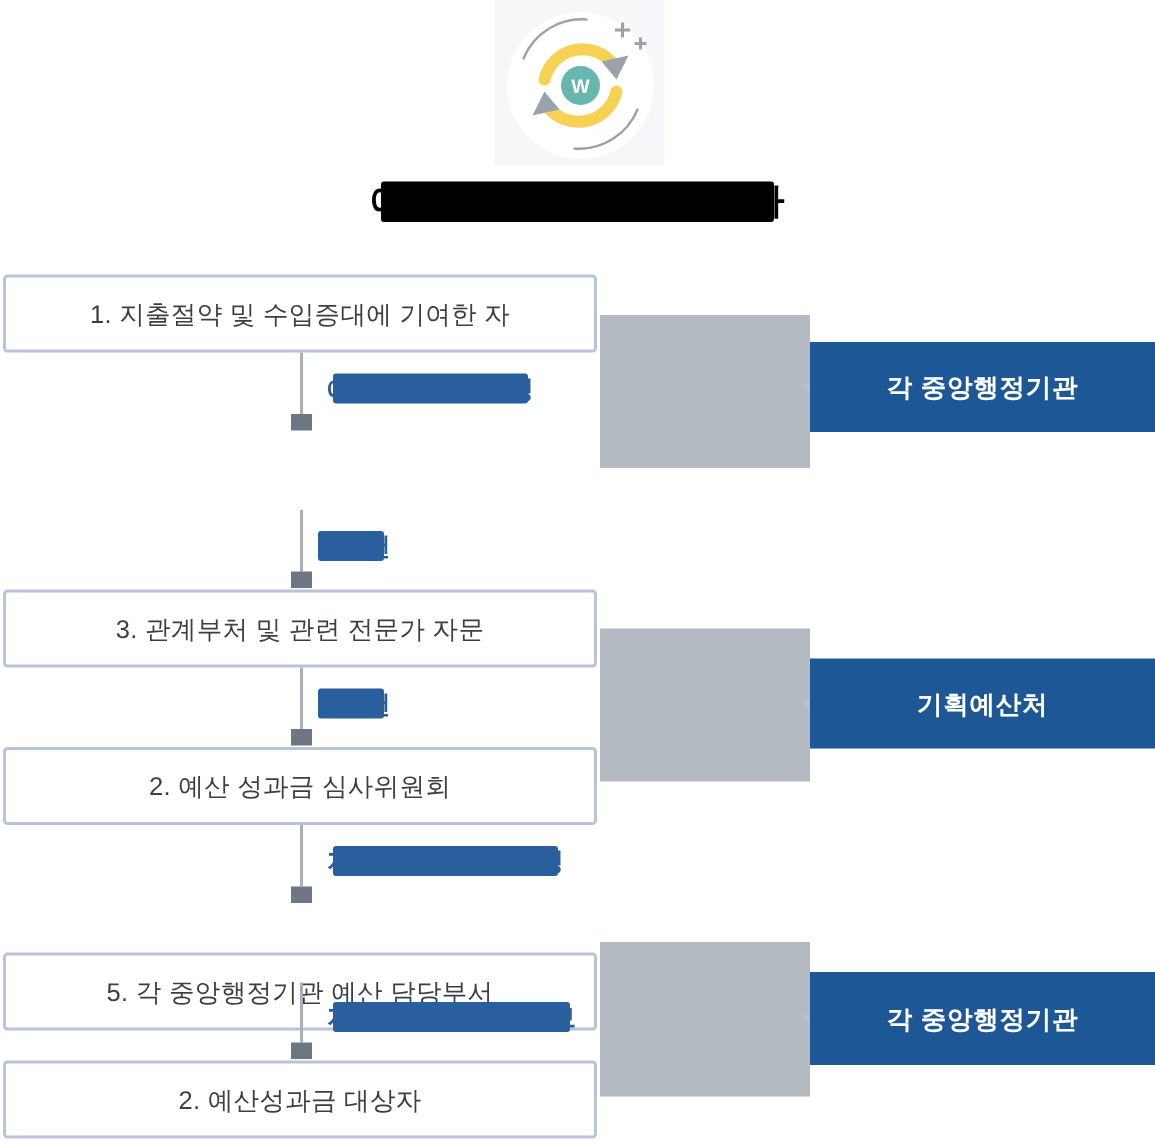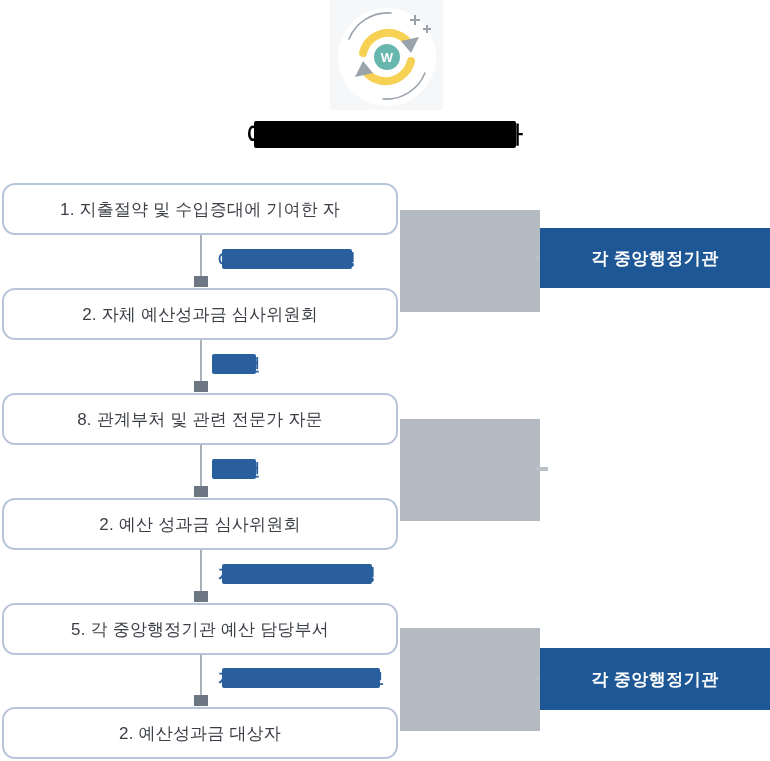--- a/index.html
+++ b/index.html
@@ -13,21 +13,21 @@
   
   .title-row{position:absolute;top:118px;left:0;width:770px;display:flex;align-items:center;
              justify-content:center;font-size:24px;font-weight:bold;color:#000;}
   .title-bar{display:inline-block;width:262px;height:27px;background:#000;border-radius:2px;}
   .t-frag{position:relative;z-index:0;}
   .t-frag.start{margin-right:-17px;}
   .t-frag.end{margin-left:-17px;}
 
   
   .fbox{position:absolute;left:2px;width:396px;height:52px;box-sizing:border-box;
-        background:#fff;border:2px solid #b7c4d9;border-radius:13px;
+        background:#fff;border:2px solid #b7c4d9;border-radius:3px;
         display:flex;align-items:center;justify-content:center;
         font-size:17px;color:#3b3f45;letter-spacing:0.2px;}
 
   
   .vline{position:absolute;left:200px;width:2px;background:#aab0b8;}
   .arrow-sq{position:absolute;left:194px;width:14px;height:11px;background:#6d7784;}
 
   
   .gap-label{position:absolute;height:22px;display:flex;align-items:center;
              font-size:17px;font-weight:bold;color:#2a5f9e;}
@@ -70,30 +70,27 @@
 
   <div class="title-row">
     <span class="t-frag start">예</span>
     <span class="title-bar"></span>
     <span class="t-frag end">차</span>
   </div>
 
   <div class="fbox" style="top:183px">
     <span>1. 지출절약 및 수입증대에 기여한 자</span>
   </div>
-  <div class="fbox" style="top:288px">
-    <span>2. 자체 예산성과금 심사위원회</span>
-  </div>
   <div class="fbox" style="top:393px">
-    <span>8. 관계부처 및 관련 전문가 자문</span>
+    <span>3. 관계부처 및 관련 전문가 자문</span>
   </div>
   <div class="fbox" style="top:498px">
     <span>2. 예산 성과금 심사위원회</span>
   </div>
-  <div class="fbox" style="top:603px">
+  <div class="fbox" style="top:635px">
     <span>5. 각 중앙행정기관 예산 담당부서</span>
   </div>
   <div class="fbox" style="top:707px">
     <span>2. 예산성과금 대상자</span>
   </div>
 
   <div class="vline" style="top:235px;height:41px"></div>
   <div class="arrow-sq" style="top:276px"></div>
   <div class="vline" style="top:340px;height:41px"></div>
   <div class="arrow-sq" style="top:381px"></div>
@@ -132,18 +129,21 @@
 
   <div class="bracket-block" style="top:210px;height:102px"></div>
   <div class="bracket-block" style="top:419px;height:102px"></div>
   <div class="bracket-block" style="top:628px;height:103px"></div>
 
   <div class="agency-dash" style="left:536px;top:256px"></div>
   <div class="agency-box" style="top:228px">
     <span>각 중앙행정기관</span>
   </div>
   <div class="agency-dash" style="left:536px;top:467px"></div>
+  <div class="agency-box" style="top:439px">
+    <span>기획예산처</span>
+  </div>
   <div class="agency-dash" style="left:536px;top:677px"></div>
   <div class="agency-box" style="top:648px;height:62px">
     <span>각 중앙행정기관</span>
   </div>
 
 </div>
 
 </body></html>

